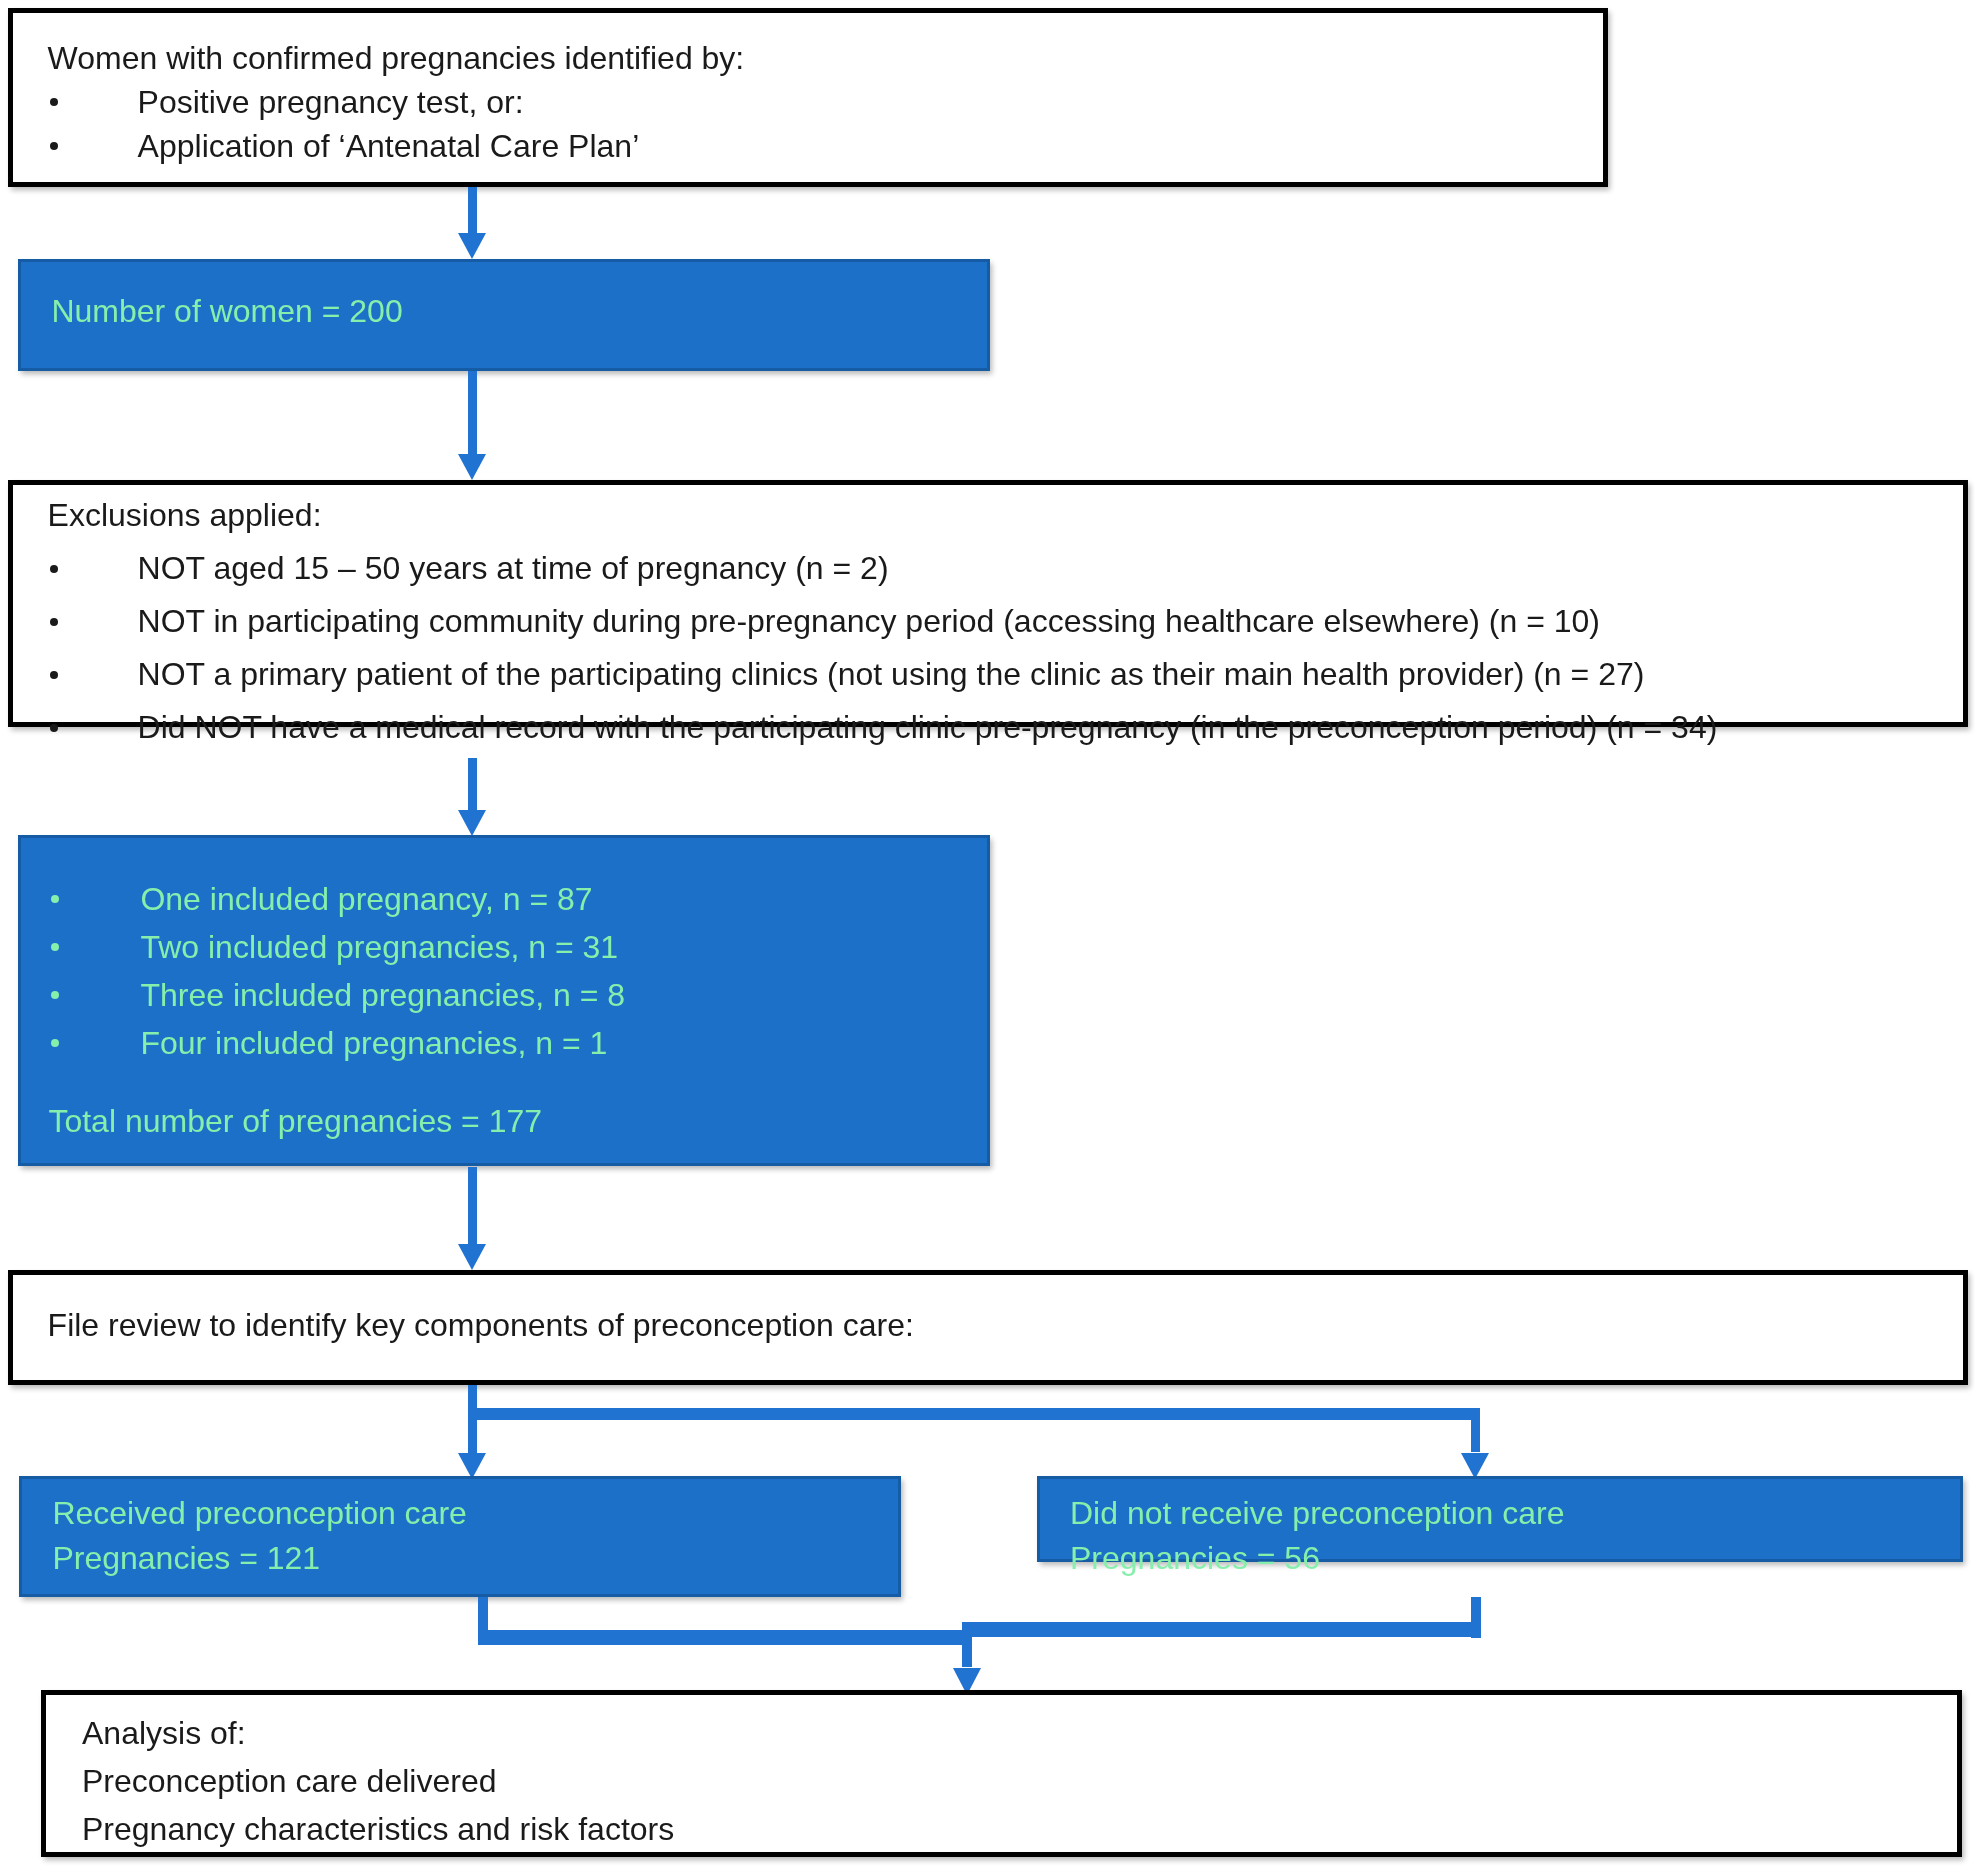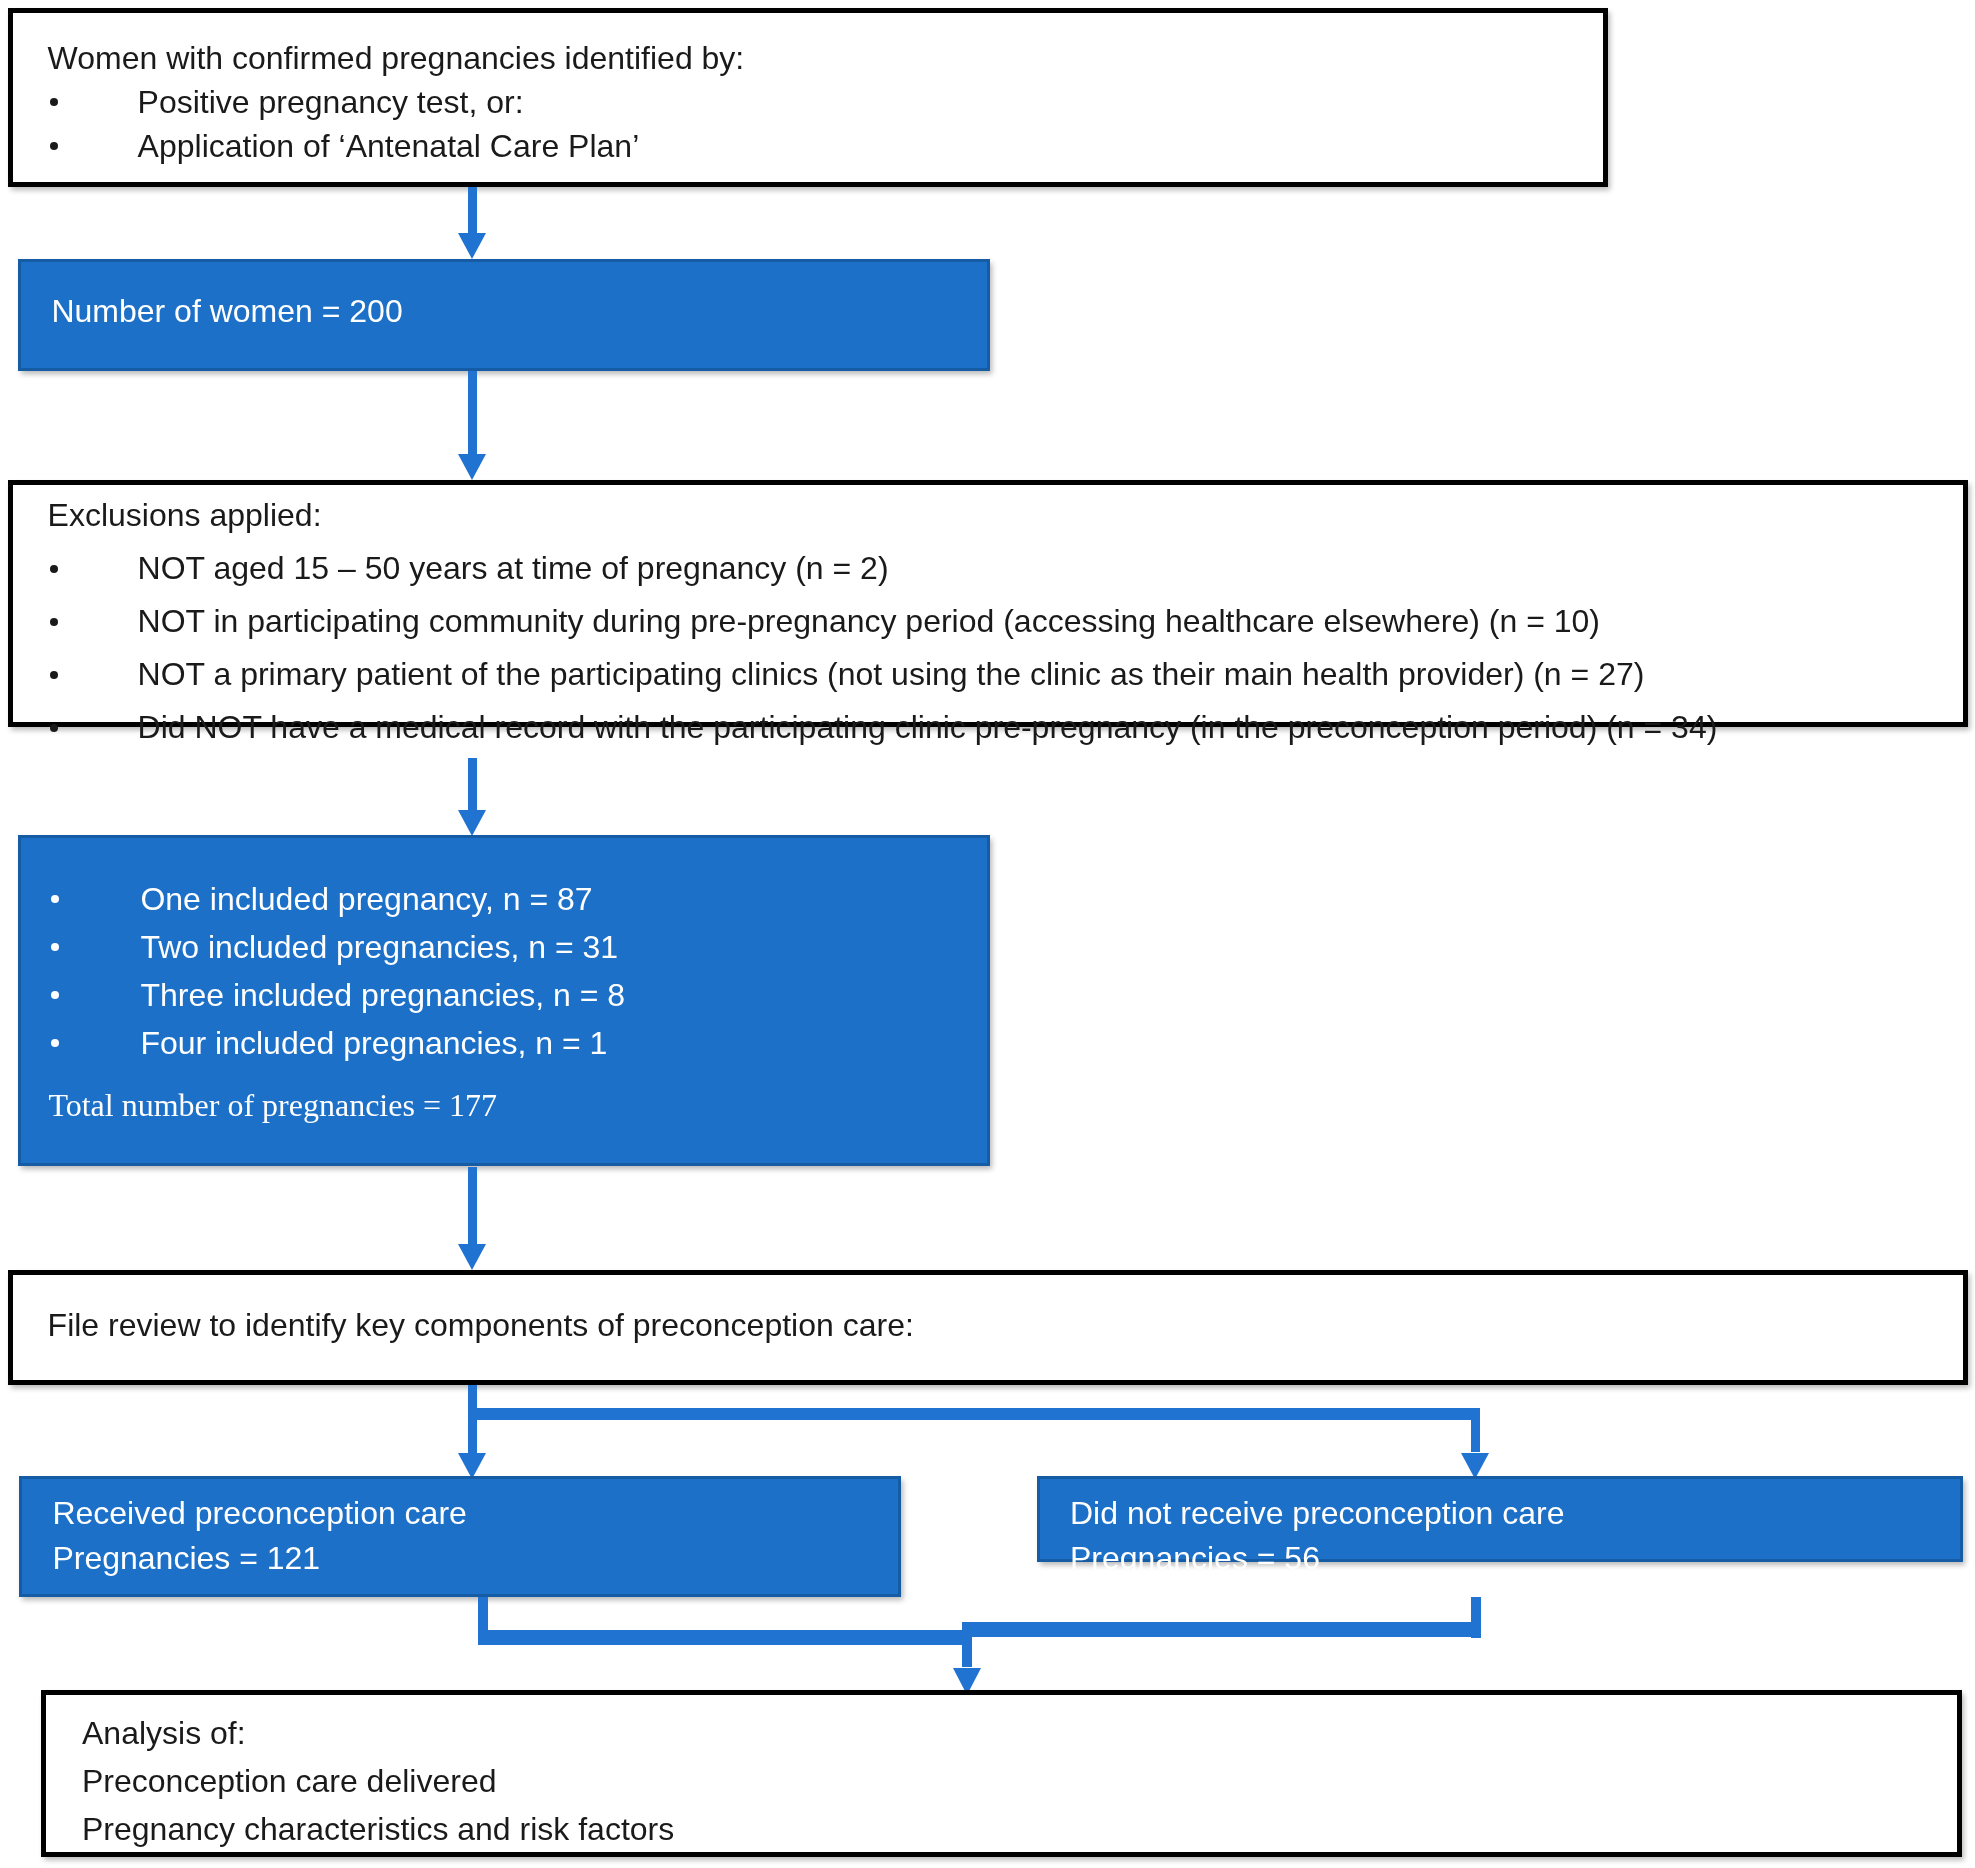--- a/index.html
+++ b/index.html
@@ -17,35 +17,35 @@
   }
   .canvas{position:absolute;inset:0;}
 
   
   .wbox{
     position:absolute;background:#ffffff;border:5.4px solid #000000;
     box-shadow:3.2px 4.3px 5.4px rgba(0,0,0,0.28);
   }
   .bbox{
     position:absolute;background:var(--box-blue);border:3.2px solid var(--box-blue-border);
-    color:#ffffff;box-shadow:3.2px 4.3px 5.4px rgba(0,0,0,0.28);
+    color:#86efac;box-shadow:3.2px 4.3px 5.4px rgba(0,0,0,0.28);
   }
   #box-identified{left:7.6px;top:7.6px;width:1600px;height:179px;padding:23px 21.6px 0 35px;}
   #box-identified .row{line-height:44px;}
 
   #box-women200{left:18.4px;top:259px;width:972px;height:112px;display:flex;align-items:center;padding:0 16px 6.5px 30px;}
 
   #box-exclusions{left:7.6px;top:480px;width:1960px;height:247px;padding:4.3px 21.6px 0 35px;}
   #box-exclusions .row{line-height:53px;}
 
   #box-women127{left:18.4px;top:835px;width:972px;height:331px;padding:7.6px 16px 0 27px;}
   #box-women127 .hdr{line-height:43px;}
   #box-women127 .blist{margin-top:29px;}
   #box-women127 .row{line-height:48px;}
-  #box-women127 .total{margin-top:16px;line-height:45px;font-family:Liberation Serif, serif;}
+  #box-women127 .total{margin-top:32px;line-height:45px;}
 
   #box-filereview{left:7.6px;top:1270px;width:1960px;height:115px;display:flex;align-items:center;padding:0 16px 4px 35px;}
 
   #box-received{left:19.4px;top:1476px;width:882px;height:121px;padding:12.4px 10.8px 0 30px;}
   #box-notreceived{left:1037px;top:1476px;width:926px;height:86px;padding:12.4px 10.8px 0 30px;}
   #box-received .row,#box-notreceived .row{line-height:45px;}
 
   #box-analysis{left:41px;top:1690px;width:1921px;height:167px;padding:14px 16px 0 36px;}
   #box-analysis .row{line-height:48px;}
 

